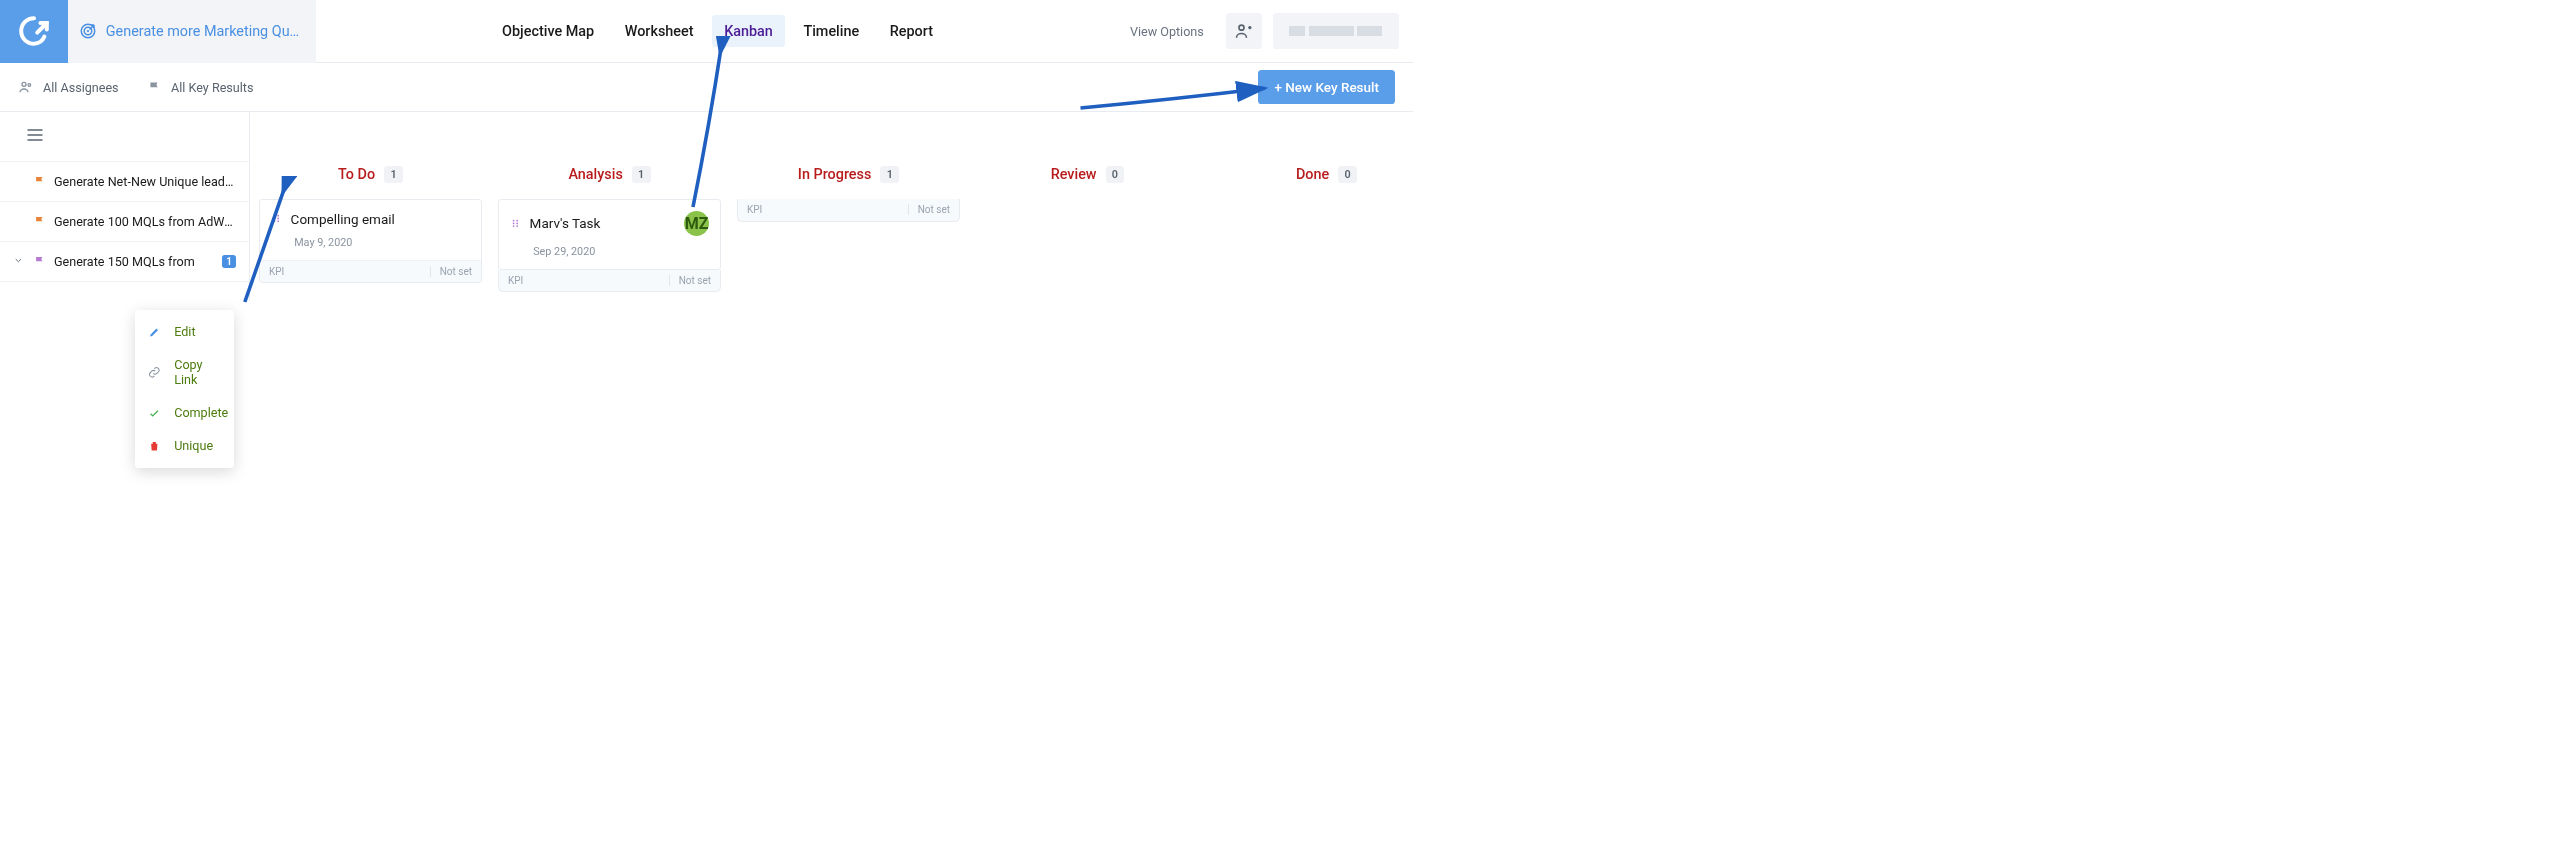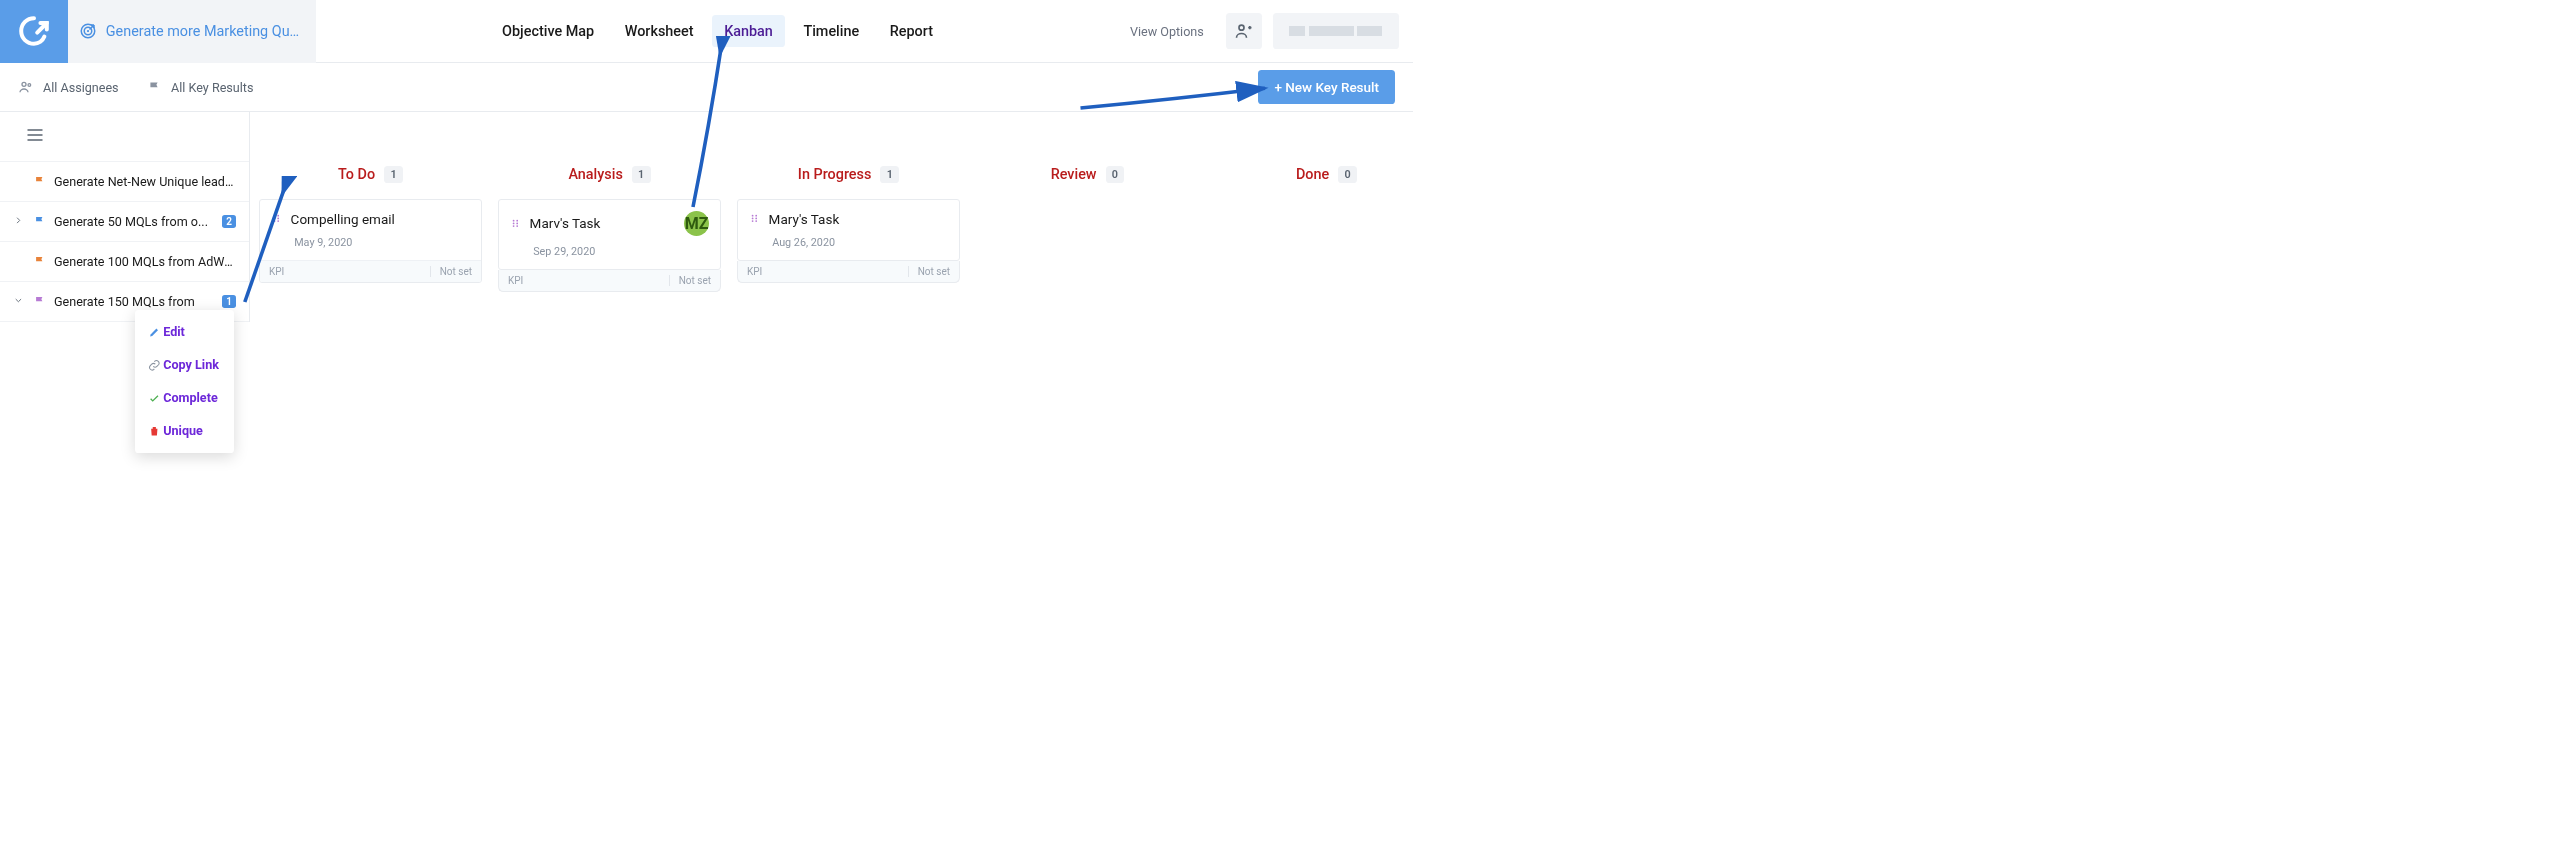--- a/index.html
+++ b/index.html
@@ -61,21 +61,21 @@
     .drag-handle { color: #b77bd4; cursor: grab; }
     .card-title { font-size: 13.5px; color: #1a1a1a; flex: 1; }
     .avatar { width: 25px; height: 25px; border-radius: 50%; background: #8bc34a; color: #2e5a0e; font-size: 16px; font-weight: 700; display: flex; align-items: center; justify-content: center; }
     .card-date { font-size: 10.8px; color: #8a93a0; padding-left: 23.4px; }
     .card-footer { background: #f7fafc; border-top: 0.9px solid #eef1f5; display: flex; padding: 5.4px 9px; font-size: 10px; color: #9aa3af; }
     .card-footer .kpi { flex: 1; }
     .card-footer .notset { border-left: 0.9px solid #e2e6eb; padding-left: 9px; text-align: center; }
     
     
     .context-menu { position: absolute; left: 135px; top: 310px; width: 99px; background: #fff; border-radius: 3.6px; box-shadow: 0 3.6px 14.4px rgba(0,0,0,0.15); padding: 5.4px 0; z-index: 100; }
-    .menu-item { display: flex; align-items: center; gap: 3px; padding: 9px 12.6px; font-size: 12.6px; color: #6d28d9; cursor: pointer; font-weight: bold; }
+    .menu-item { display: flex; align-items: center; gap: 14px; padding: 9px 12.6px; font-size: 12.6px; color: #4d7c0f; cursor: pointer; }
     .menu-item svg { flex-shrink: 0; }
     .menu-item.edit svg { color: #4a90e2; }
     .menu-item.link svg { color: #8a93a0; }
     .menu-item.complete svg { color: #4caf50; }
     .menu-item.delete svg { color: #e53935; }
     
     
     .arrow { position: absolute; z-index: 50; pointer-events: none; }
   </style>
 </head>
@@ -154,30 +154,20 @@
     </div>
 
     <div class="tree-item">
       <span class="chevron hidden"></span>
       <svg class="flag" width="12.6" height="12.6" viewBox="0 0 24 24">
           <path d="M4 21V4h12l-2 4 2 4H4" fill="#e8833a"></path>
         </svg>
       <span class="label">Generate Net-New Unique leads...</span>
     </div>
 
-    <div class="tree-item">
-      <span class="chevron"><svg width="10.8" height="10.8" viewBox="0 0 24 24">
-            <path d="M9 6l6 6-6 6" stroke="currentColor" stroke-width="2" fill="none"></path>
-          </svg></span>
-      <svg class="flag" width="12.6" height="12.6" viewBox="0 0 24 24">
-          <path d="M4 21V4h12l-2 4 2 4H4" fill="#4a90e2"></path>
-        </svg>
-      <span class="label">Generate 50 MQLs from o...</span>
-      <span class="badge">2</span>
-    </div>
 
     <div class="tree-item">
       <span class="chevron hidden"></span>
       <svg class="flag" width="12.6" height="12.6" viewBox="0 0 24 24">
           <path d="M4 21V4h12l-2 4 2 4H4" fill="#e8833a"></path>
         </svg>
       <span class="label">Generate 100 MQLs from AdWo...</span>
     </div>
 
     <div class="tree-item">
@@ -248,36 +238,20 @@
         <span class="kpi">KPI</span>
         <span class="notset">Not set</span>
       </div>
     </div>
 
     <div class="column">
       <div class="col-header">
         <span class="col-title">In Progress</span>
         <span class="col-badge">1</span>
       </div>
-      <div class="card" style="padding-bottom:0">
-        <div class="card-body">
-          <div class="card-top">
-            <svg class="drag-handle" width="10.8" height="10.8" viewBox="0 0 24 24">
-                <circle cx="8" cy="6" r="2" fill="currentColor"></circle>
-                <circle cx="16" cy="6" r="2" fill="currentColor"></circle>
-                <circle cx="8" cy="12" r="2" fill="currentColor"></circle>
-                <circle cx="16" cy="12" r="2" fill="currentColor"></circle>
-                <circle cx="8" cy="18" r="2" fill="currentColor"></circle>
-                <circle cx="16" cy="18" r="2" fill="currentColor"></circle>
-              </svg>
-            <span class="card-title">Mary's Task</span>
-          </div>
-          <div class="card-date">Aug 26, 2020</div>
-        </div>
-      </div>
       <div class="card-footer" style="border-radius:0 0 5.4px 5.4px; border:0.9px solid #e8ebef; border-top:none;">
         <span class="kpi">KPI</span>
         <span class="notset">Not set</span>
       </div>
     </div>
 
     <div class="column">
       <div class="col-header">
         <span class="col-title">Review</span>
         <span class="col-badge">0</span>

